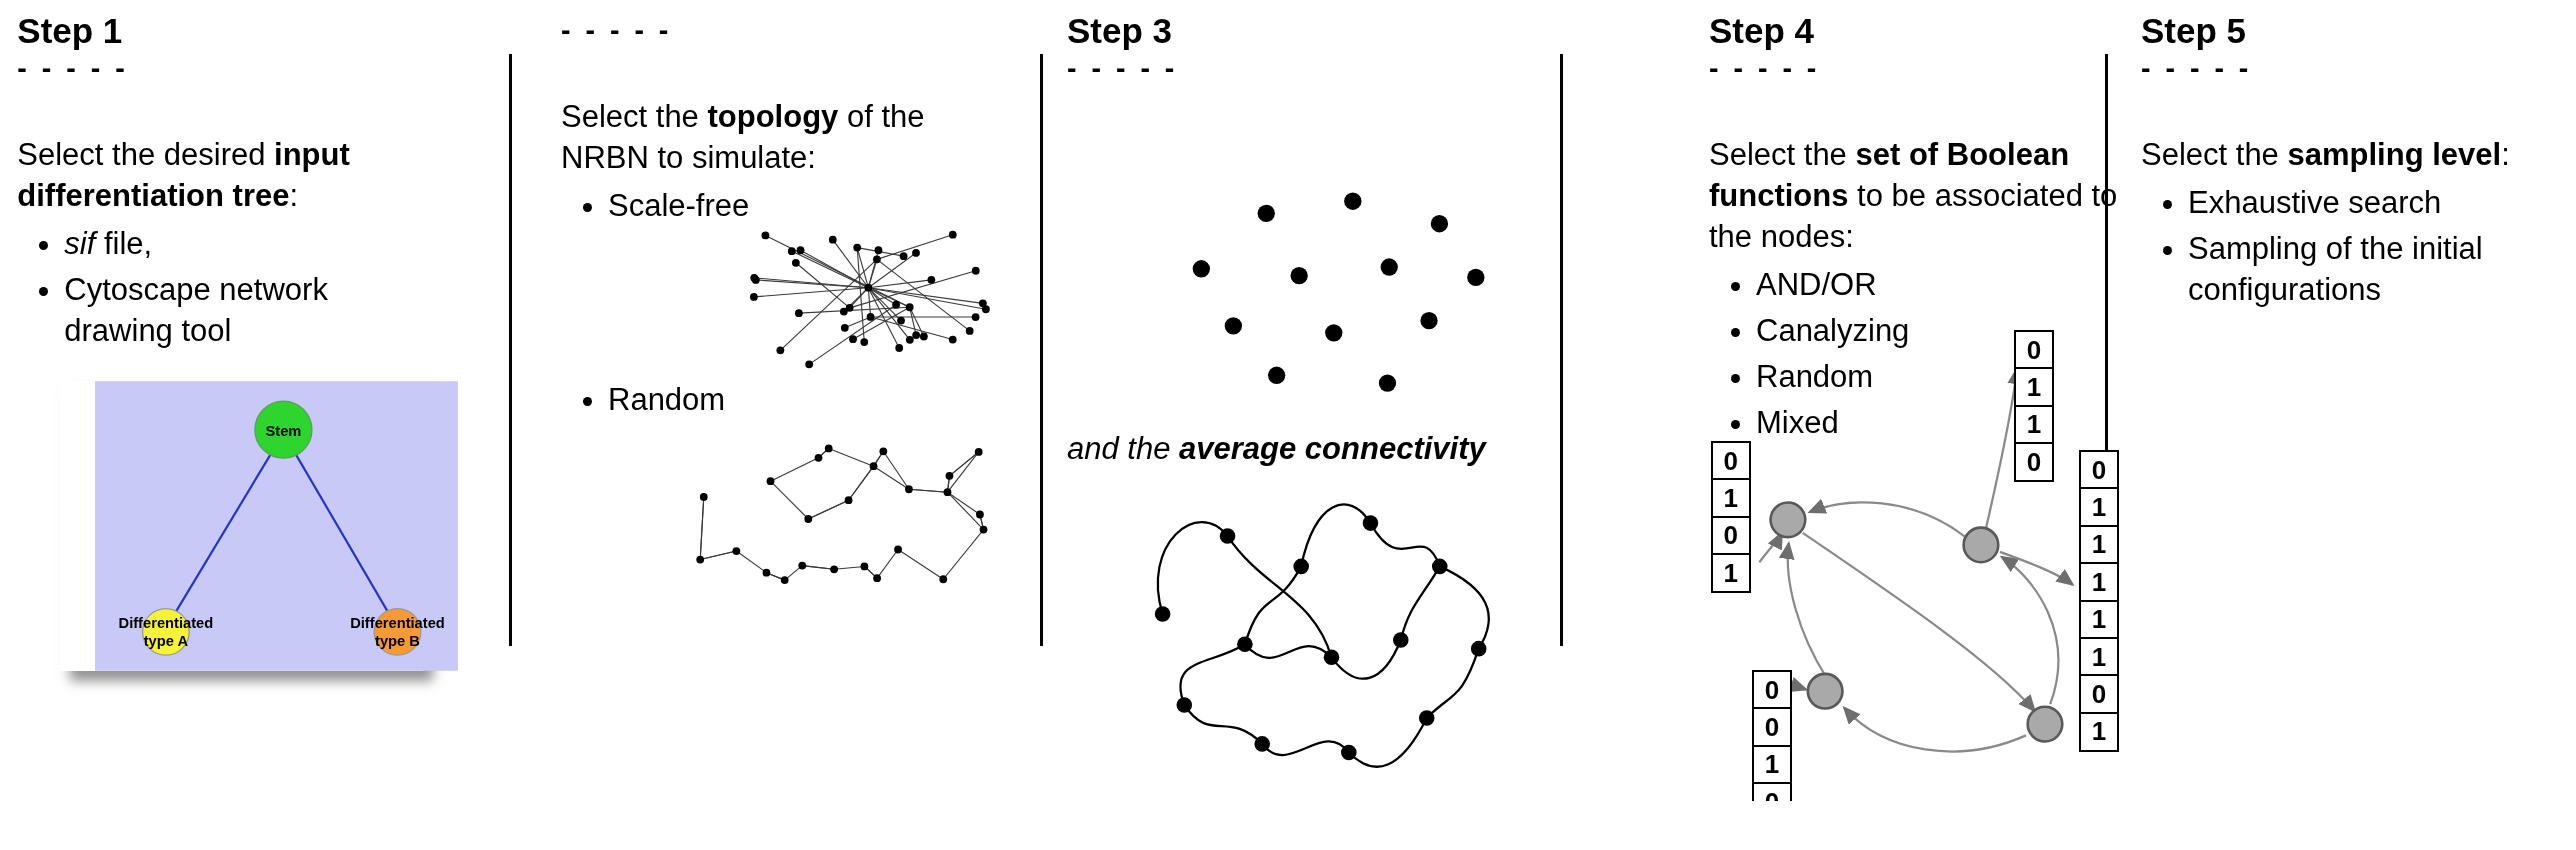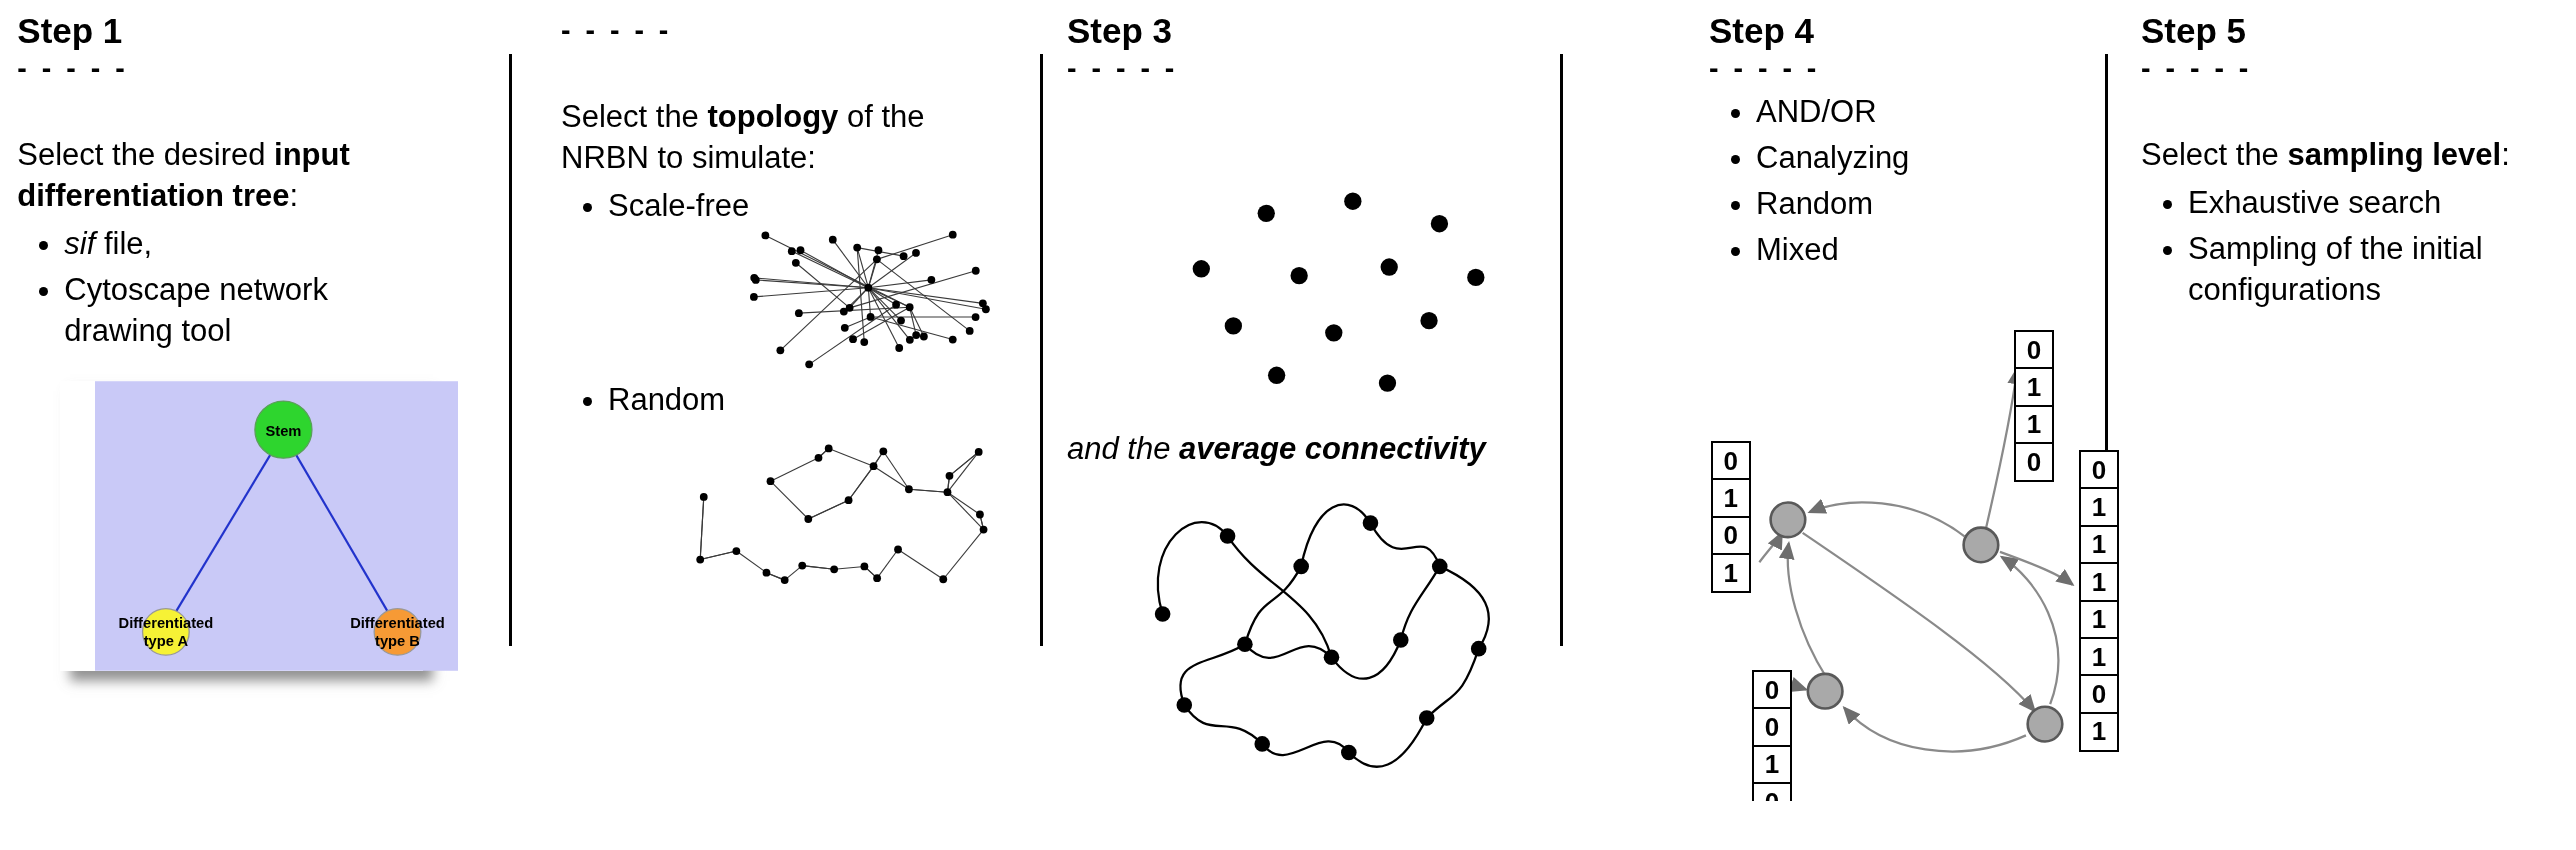--- a/index.html
+++ b/index.html
@@ -265,20 +265,21 @@
         <circle cx="150" cy="185" r="9"></circle>
           <circle cx="250" cy="200" r="9"></circle>
         <circle cx="330" cy="180" r="9"></circle>
       </g>
     </svg>
   </section>
 
   <section class="col" style="left:1709px; width:433px;">
     <div class="step-title">Step 4</div>
     <div class="dashes">- - - - -</div>
+    <p class="body"><span>Select the </span><b>set of Boolean functions</b><span> to be associated to the nodes:</span></p>
     <ul class="blist">
         <li>AND/OR</li>
         <li>Canalyzing</li>
         <li>Random</li>
         <li>Mixed</li>
       </ul>
 
     <svg class="abs" style="left:0; top:301px;" width="485" height="547" viewBox="0 0 560 632">
       <defs>
         <marker id="arrowhead" markerWidth="9" markerHeight="8" refX="7" refY="3.5" orient="auto">

